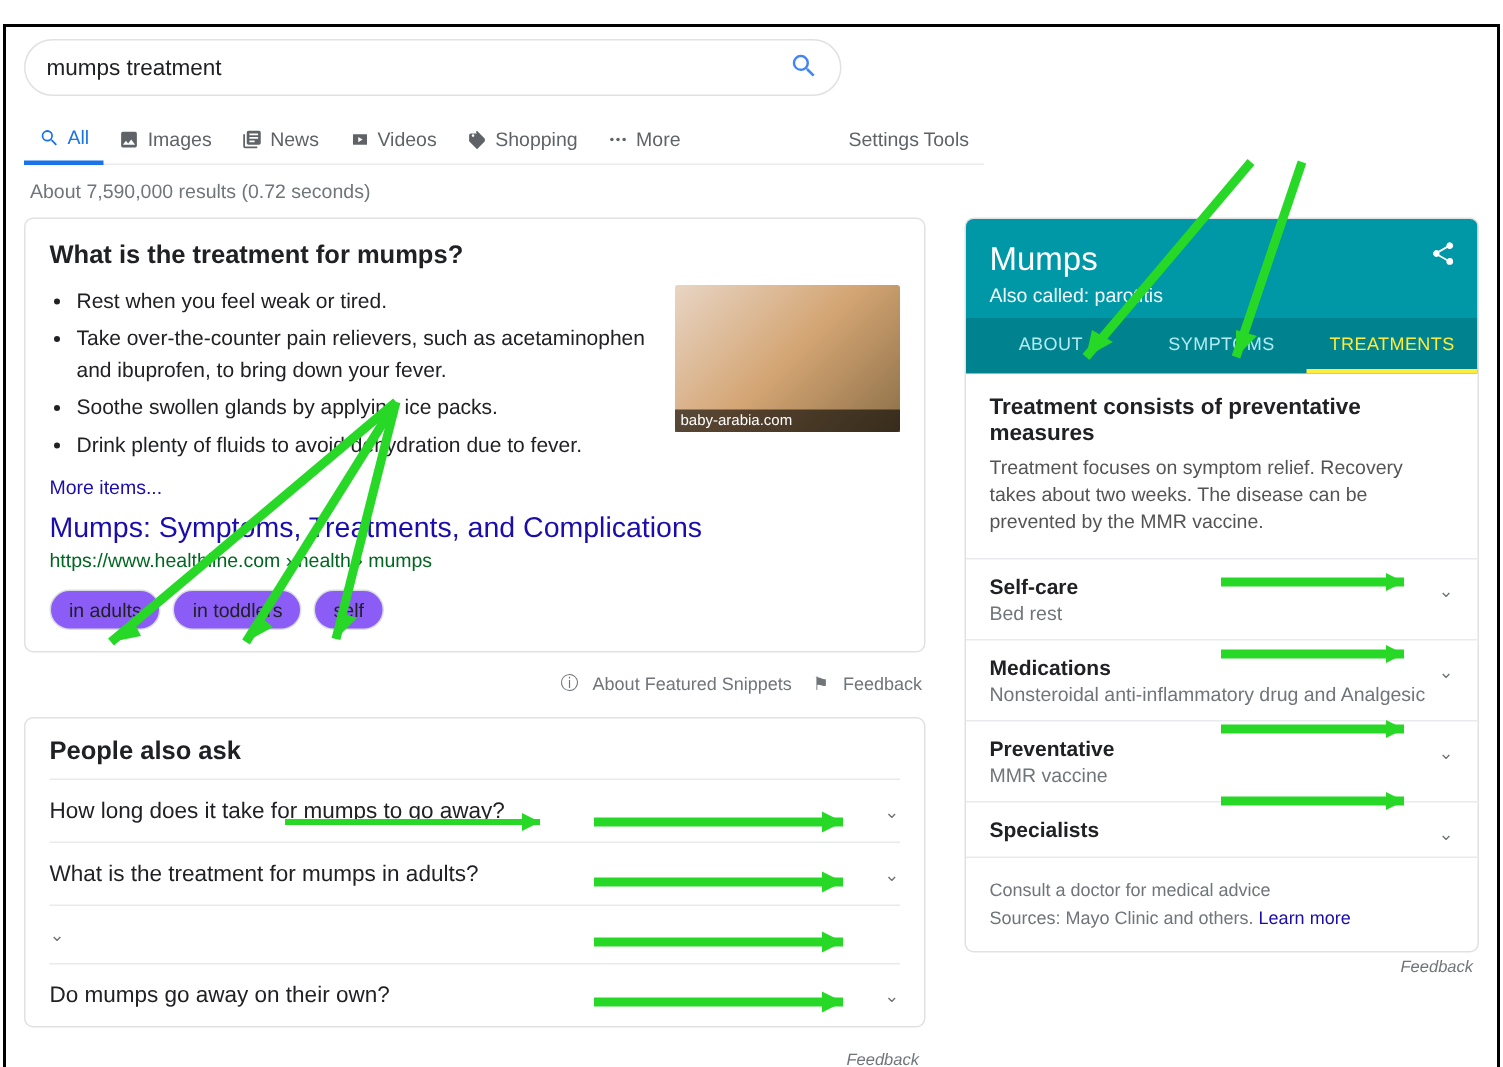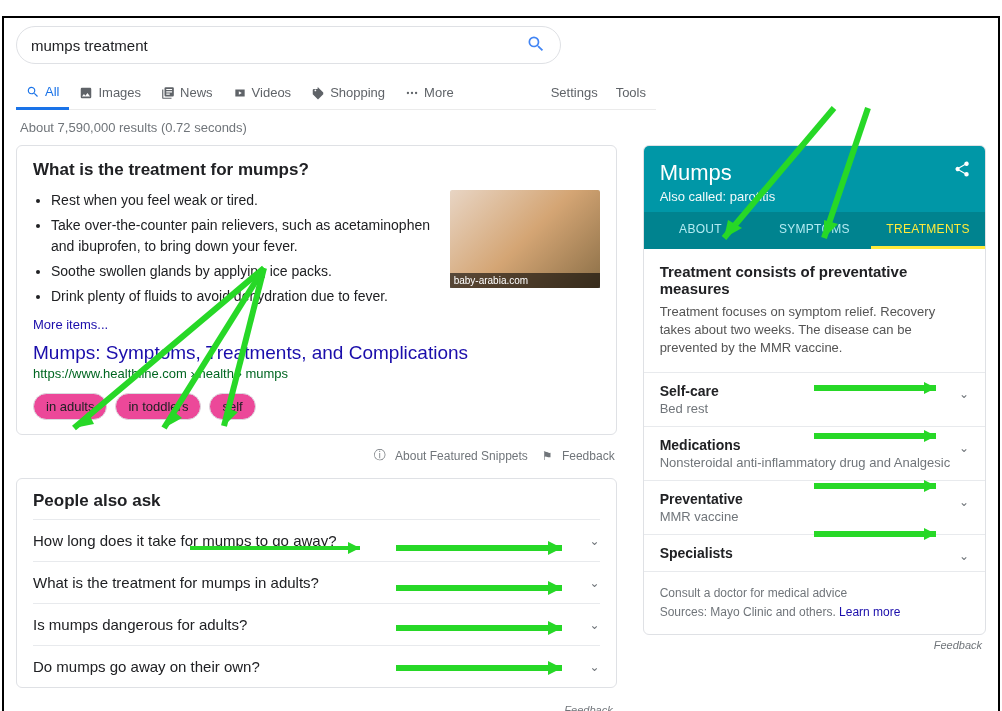--- a/index.html
+++ b/index.html
@@ -5,37 +5,37 @@
 *{box-sizing:border-box;margin:0;padding:0;}
 body{font-family:arial,sans-serif;font-size:14px;color:#202124;background:#fff;position:relative;}
 .frame{border:2px solid #000;width:998px;height:707px;margin:16px auto;position:relative;overflow:hidden;padding:8px 12px;}
 .searchbar{width:545px;height:38px;border:1px solid #dfe1e5;border-radius:22px;display:flex;align-items:center;padding:0 14px;margin-bottom:6px;}
 .searchbar input{flex:1;border:none;outline:none;font-size:15px;color:#202124;}
 .search-icon svg{width:20px;height:20px;}
 .tabs{display:flex;align-items:center;gap:0;width:640px;border-bottom:1px solid #ebebeb;font-size:13px;color:#5f6368;padding-top:6px;}
 .tab{display:flex;align-items:center;gap:5px;padding:8px 10px;cursor:pointer;}
 .tab.active{color:#1a73e8;border-bottom:3px solid #1a73e8;margin-bottom:-1px;}
 .tab .ico{width:14px;height:14px;display:inline-block;}
-.tools{display:flex;gap:18px;margin-left:auto;padding-right:10px;}
+.tools{display:flex;gap:3px;margin-left:auto;padding-right:10px;}
 .stats{color:#70757a;font-size:13px;margin:10px 0 10px 4px;}
 .columns{display:flex;gap:26px;align-items:flex-start;}
 .leftcol{width:614px;}
 .rightcol{width:351px;}
 .card{border:1px solid #dfe1e5;border-radius:6px;padding:14px 16px;margin-bottom:12px;position:relative;}
 .fs-title{font-size:17px;font-weight:bold;margin-bottom:10px;}
 .fs-body{display:flex;}
 .fs-list{flex:1;font-size:14px;line-height:1.5;}
 .fs-list li{margin-left:18px;margin-bottom:4px;}
 .fs-img{width:150px;height:98px;background:linear-gradient(135deg,#e8d5c4 0%,#d4a574 50%,#8b6f47 100%);position:relative;border-radius:2px;}
 .fs-img-cap{position:absolute;bottom:0;left:0;right:0;background:rgba(0,0,0,0.6);color:#fff;font-size:10px;padding:2px 4px;}
 .more-link{color:#1a0dab;font-size:13px;margin-top:6px;display:inline-block;cursor:pointer;}
 .result-title{color:#1a0dab;font-size:19px;margin-top:10px;cursor:pointer;}
 .result-url{color:#006621;font-size:13px;margin-top:2px;}
 .chips{display:flex;gap:8px;margin-top:12px;}
-.chip{border:1px solid #dadce0;border-radius:16px;padding:5px 12px;font-size:13px;cursor:pointer;background:#ec4899;}
+.chip{border:1px solid #dadce0;border-radius:16px;padding:5px 12px;font-size:13px;cursor:pointer;background:#8b5cf6;}
 .snip-meta{display:flex;justify-content:flex-end;gap:14px;font-size:12px;color:#70757a;margin:6px 2px 14px 0;}
 .snip-meta span{display:flex;align-items:center;gap:3px;}
 .paa-head{font-size:17px;font-weight:bold;padding:2px 0 8px 0;}
 .paa-item{border-top:1px solid #e8eaed;padding:12px 0;display:flex;justify-content:space-between;align-items:center;cursor:pointer;font-size:15px;}
 .paa-item:first-of-type{border-top:1px solid #e8eaed;}
 .chev{color:#70757a;font-size:12px;}
 .kp{border:1px solid #dfe1e5;border-radius:6px;overflow:hidden;}
 .kp-head{background:#0097a7;color:#fff;padding:14px 16px 8px 16px;position:relative;}
 .kp-title{font-size:22px;}
 .kp-sub{font-size:13px;margin-top:3px;opacity:.95;}
@@ -152,21 +152,20 @@
         <div class="paa-head">People also ask</div>
         <div class="paa-item">
             <span>How long does it take for mumps to go away?</span>
             <span class="chev">⌄</span>
           </div>
         <div class="paa-item">
             <span>What is the treatment for mumps in adults?</span>
             <span class="chev">⌄</span>
           </div>
         <div class="paa-item">
-            <span>Is mumps dangerous for adults?</span>
             <span class="chev">⌄</span>
           </div>
         <div class="paa-item">
             <span>Do mumps go away on their own?</span>
             <span class="chev">⌄</span>
           </div>
       </div>
       <div class="feedback">Feedback</div>
     </div>
 

